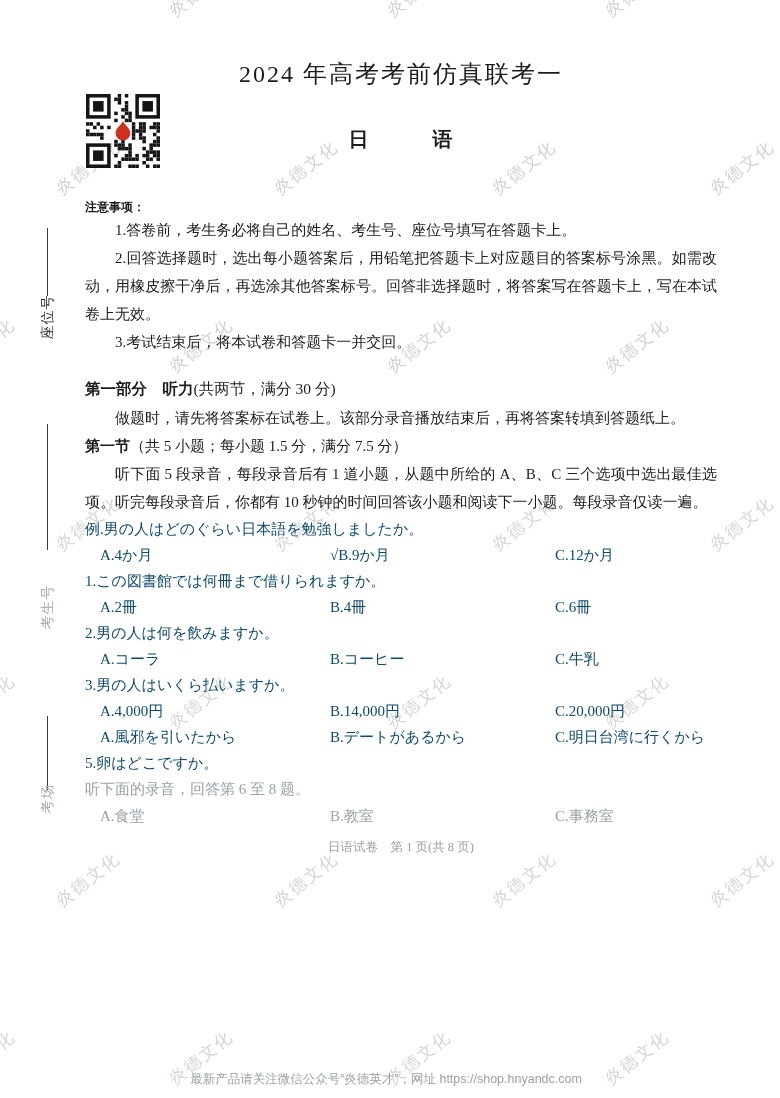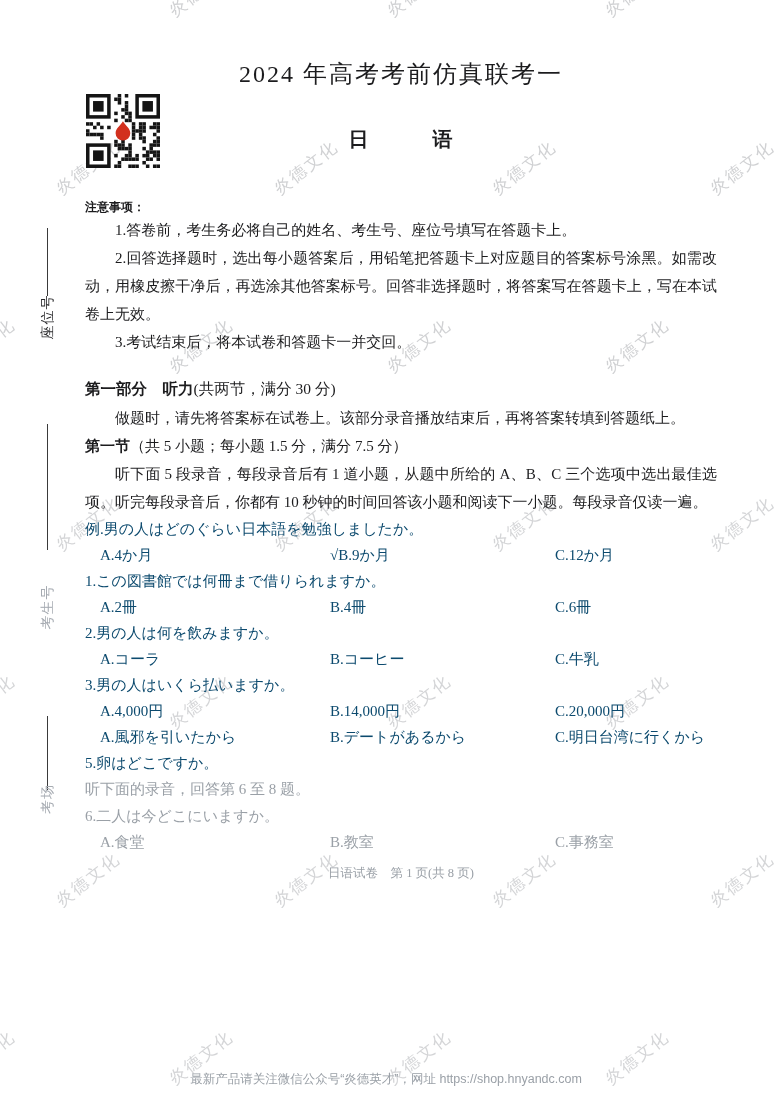--- a/index.html
+++ b/index.html
@@ -275,21 +275,20 @@
   </div>
 
   <div class="qa dim">
     <p class="q">5.卵はどこですか。</p>
   </div>
 
   <div class="dim2">
     <div class="line" style="line-height:27px">听下面的录音，回答第 6 至 8 题。</div>
 
     <div class="qa">
-      <p class="q">6.二人は今どこにいますか。</p>
       <div class="opts">
         <span class="opt-a">A.食堂</span>
         <span class="opt-b">B.教室</span>
         <span class="opt-c">C.事務室</span>
       </div>
     </div>
   </div>
 
   <div class="footer-page dim2">日语试卷　第 1 页(共 8 页)</div>
 </div>

